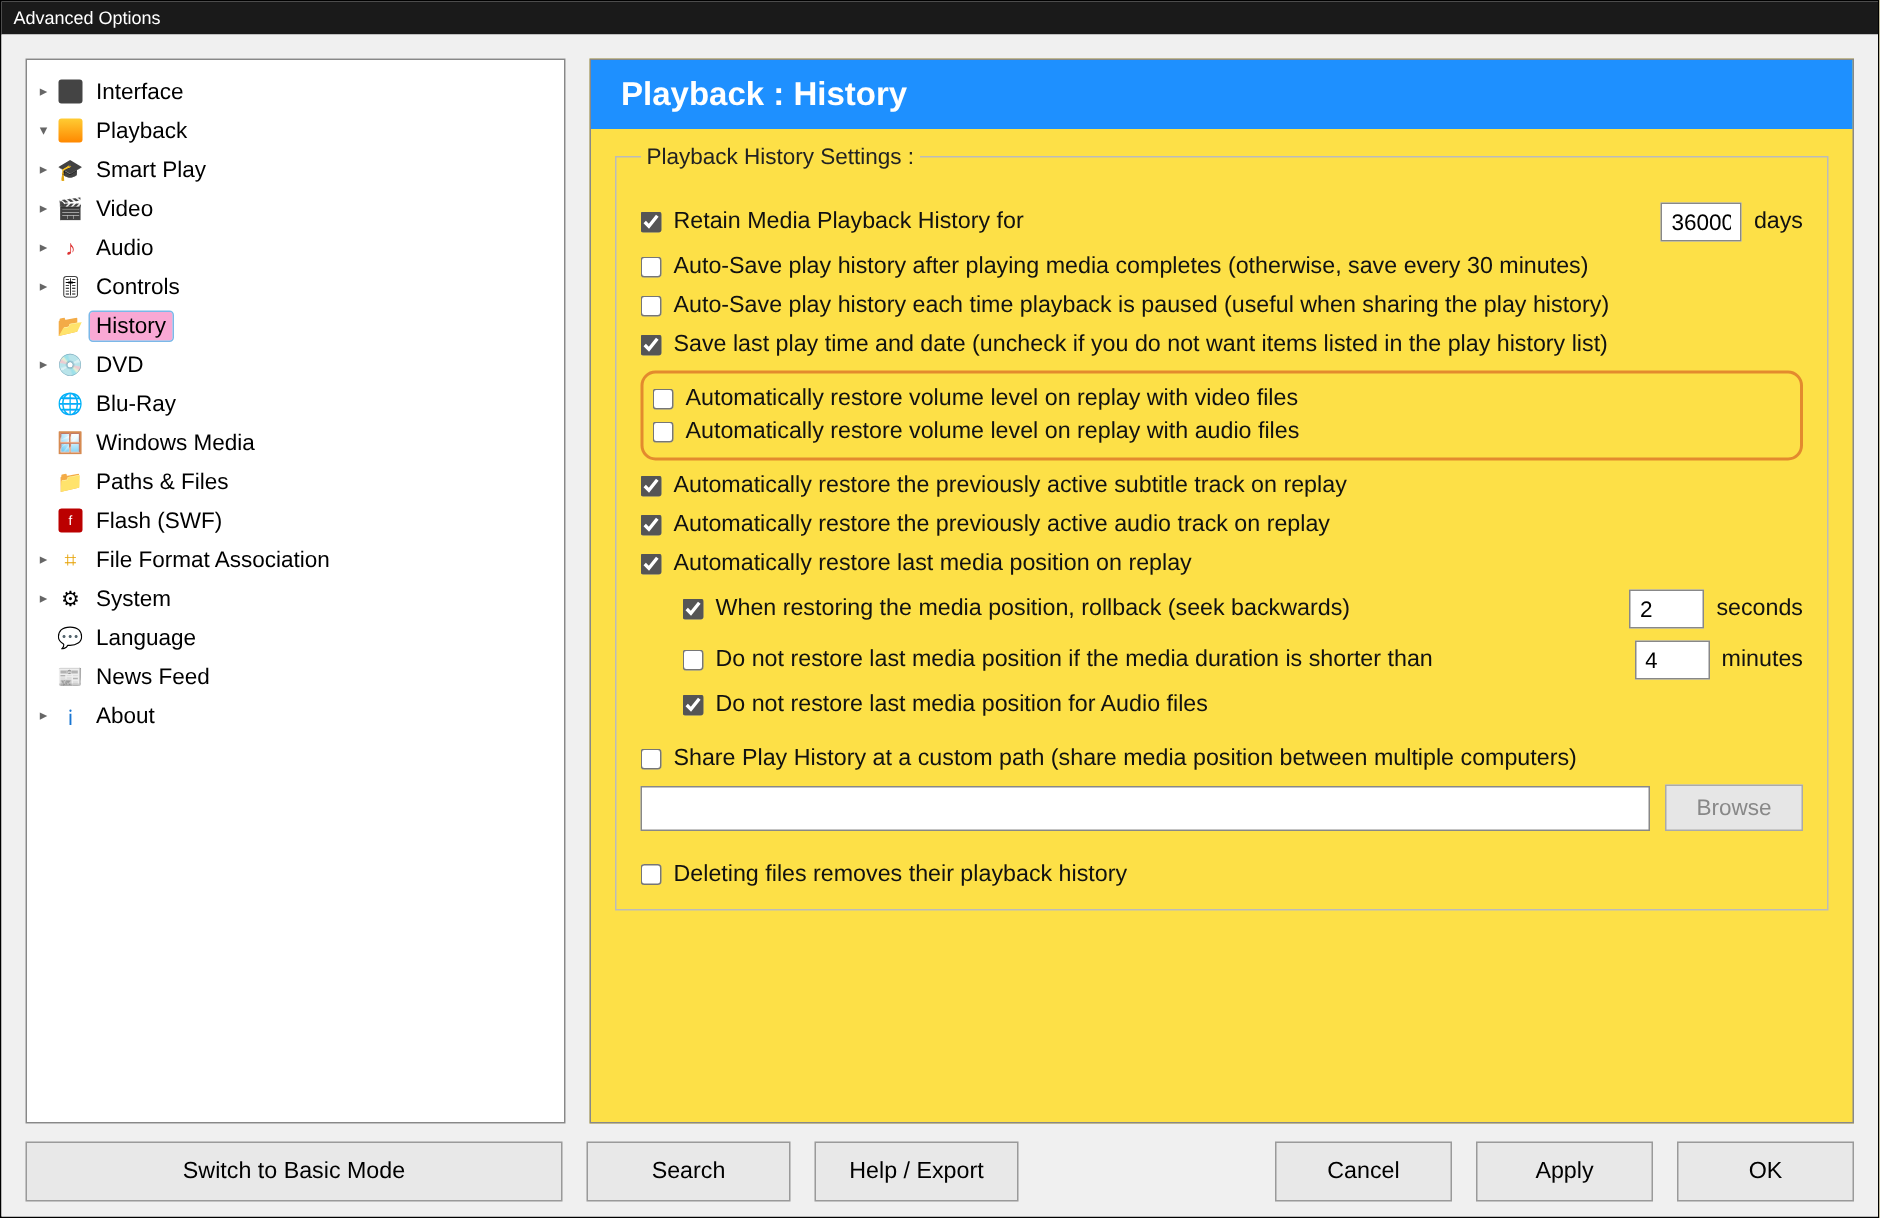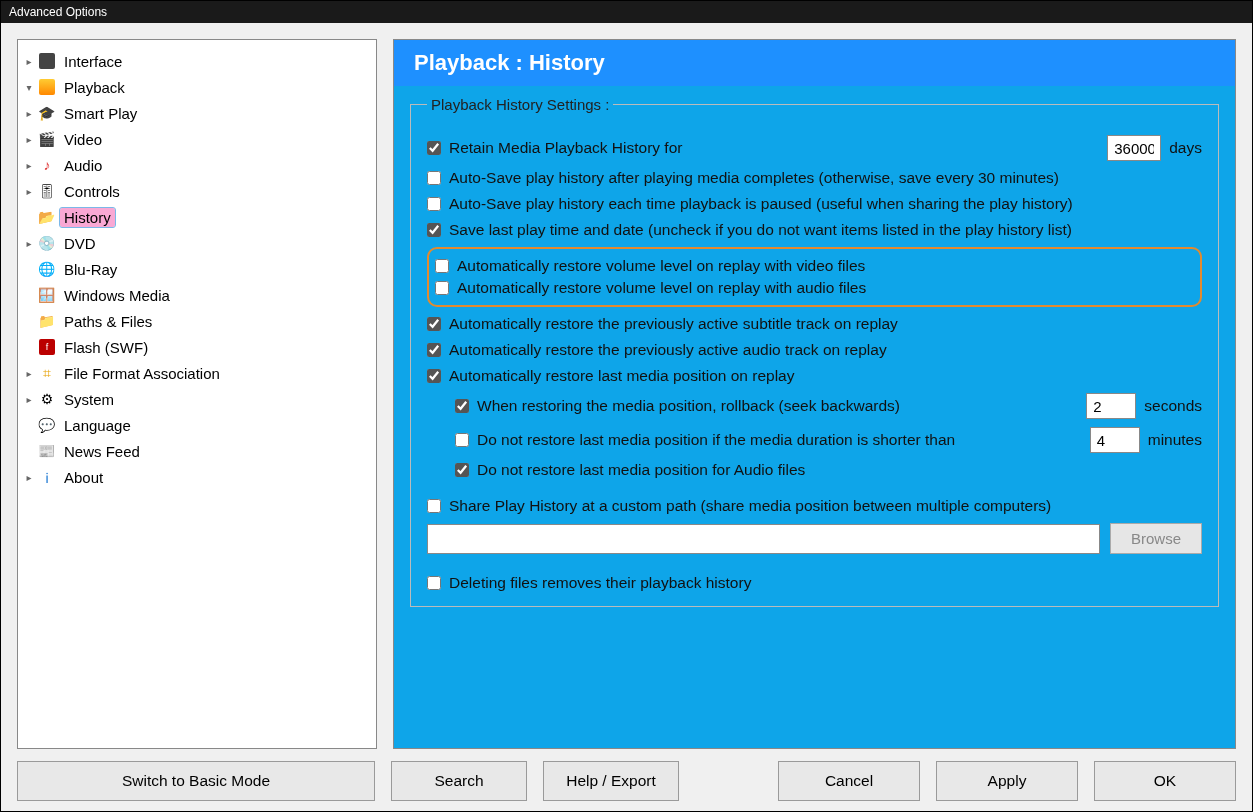--- a/index.html
+++ b/index.html
@@ -15,21 +15,21 @@
 .tree-pane { width: 360px; background: #fff; border: 1px solid #888; padding: 8px 4px; overflow-y: auto; font-size: 15px; }
 .tree ul { list-style: none; padding-left: 0; }
 .tree li { padding-left: 0; }
 .tree-row { display: flex; align-items: center; height: 26px; cursor: default; white-space: nowrap; }
 .tree-caret { width: 14px; text-align: center; color: #666; font-size: 10px; user-select: none; }
 .tree-icon { width: 18px; height: 18px; margin: 0 4px 0 2px; display: inline-flex; align-items: center; justify-content: center; font-size: 14px; }
 .tree-label { padding: 1px 4px; border-radius: 2px; }
 .tree-row.selected .tree-label { background: #f9a8d4; outline: 1px solid #7bb8e8; }
 .tree-children { padding-left: 20px; }
 
-.content-pane { flex: 1; background: #0ea5e9; border: 1px solid #888; display: flex; flex-direction: column; min-width: 0; }
+.content-pane { flex: 1; background: #fde047; border: 1px solid #888; display: flex; flex-direction: column; min-width: 0; }
 .content-header { background: #1e90ff; color: #fff; font-size: 22px; font-weight: 700; padding: 10px 20px; }
 .content-scroll { flex: 1; overflow-y: scroll; padding: 10px 16px 16px 16px; }
 
 fieldset.settings { border: 1px solid #bbb; padding: 14px 16px 6px 16px; }
 fieldset.settings legend { font-size: 15px; padding: 0 4px; color: #222; }
 
 .row { display: flex; align-items: center; gap: 8px; font-size: 15.5px; color: #111; margin: 8px 0; }
 .row input[type=checkbox] { width: 14px; height: 14px; accent-color: #555; }
 .row input[type=text] { border: 1px solid #888; padding: 2px 6px; font-size: 15px; height: 26px; }
 .row .spacer { flex: 1; }
@@ -39,21 +39,21 @@
 
 .path-row { display: flex; gap: 10px; align-items: flex-end; margin-top: 6px; }
 .path-row input[type=text] { flex: 1; height: 30px; border: 1px solid #888; background: #fff; }
 .btn-small { background: #e6e6e6; border: 1px solid #aaa; padding: 6px 20px; font-size: 15px; color: #888; }
 
 .button-bar { display: flex; gap: 16px; height: 40px; }
 .button-bar .gap { flex: 1; }
 .btn { background: #e8e8e8; border: 1px solid #9a9a9a; font-size: 15.5px; cursor: default; display: flex; align-items: center; justify-content: center; }
 .btn.wide { width: 358px; }
 .btn.mid  { width: 136px; }
-.btn.act  { width: 142px; }
+.btn.act  { width: 118px; }
 
 ::-webkit-scrollbar { width: 16px; }
 ::-webkit-scrollbar-track { background: #efefef; }
 ::-webkit-scrollbar-thumb { background: #c4c4c4; border: 1px solid #aaa; }
 
 
 .ic { width:16px; height:16px; border-radius:2px; display:inline-block; }
 </style>
 </head>
 <body>

